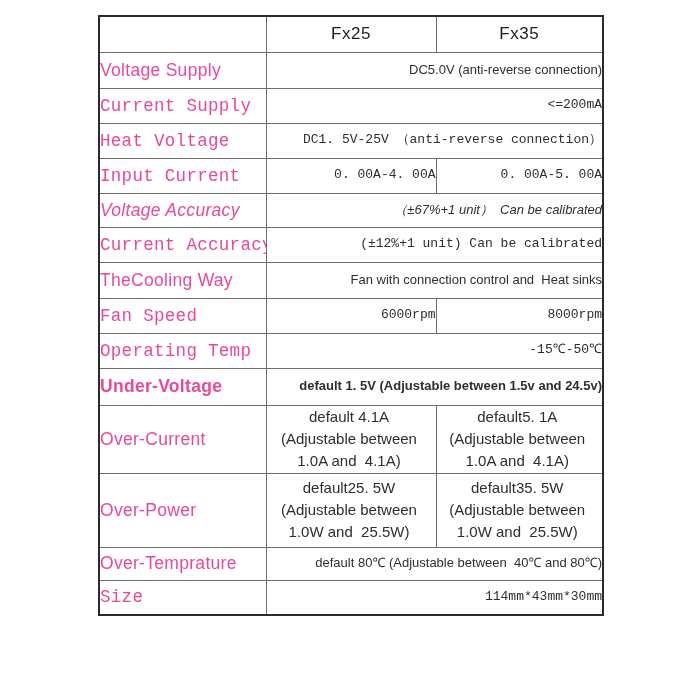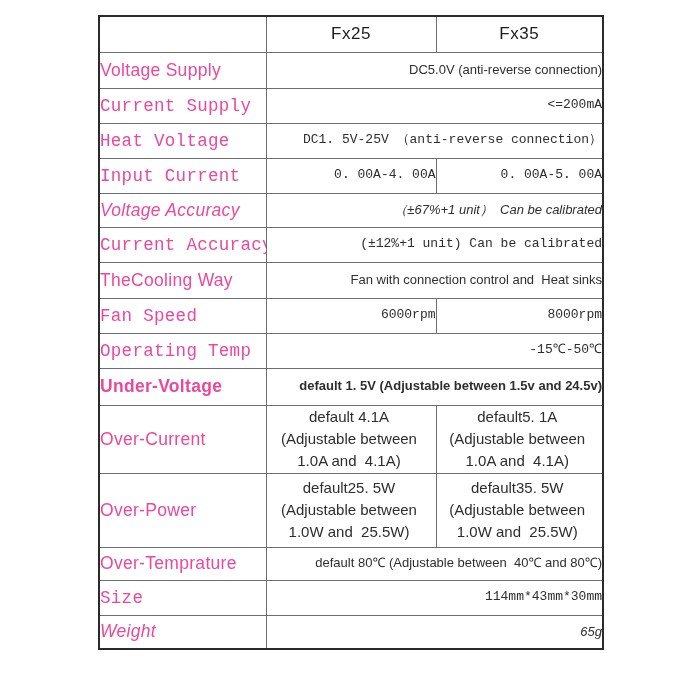--- a/index.html
+++ b/index.html
@@ -171,19 +171,15 @@
     <tr class="h33">
       <td class="lbl">Over-Temprature</td>
       <td class="val" colspan="2">default 80℃ (Adjustable between  40℃ and 80℃)</td>
     </tr>
 
     <tr class="h35">
       <td class="lbl">Size</td>
       <td class="val" colspan="2">114mm*43mm*30mm</td>
     </tr>
 
-    <tr class="h34">
-      <td class="lbl">Weight</td>
-      <td class="val" colspan="2">65g</td>
-    </tr>
   </tbody>
     </table>
 </div>
 
 </body></html>

